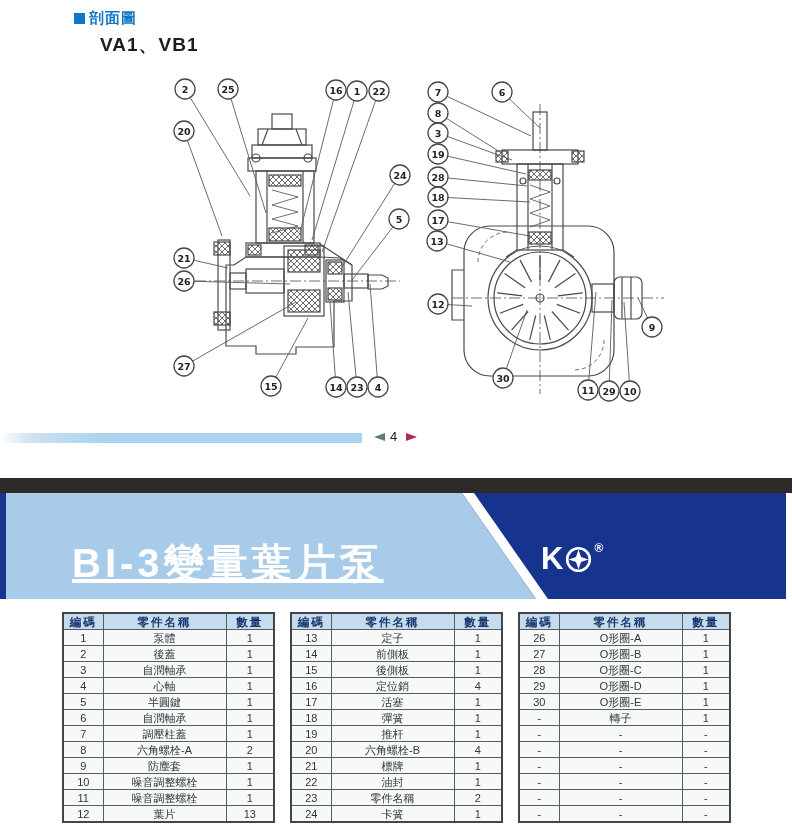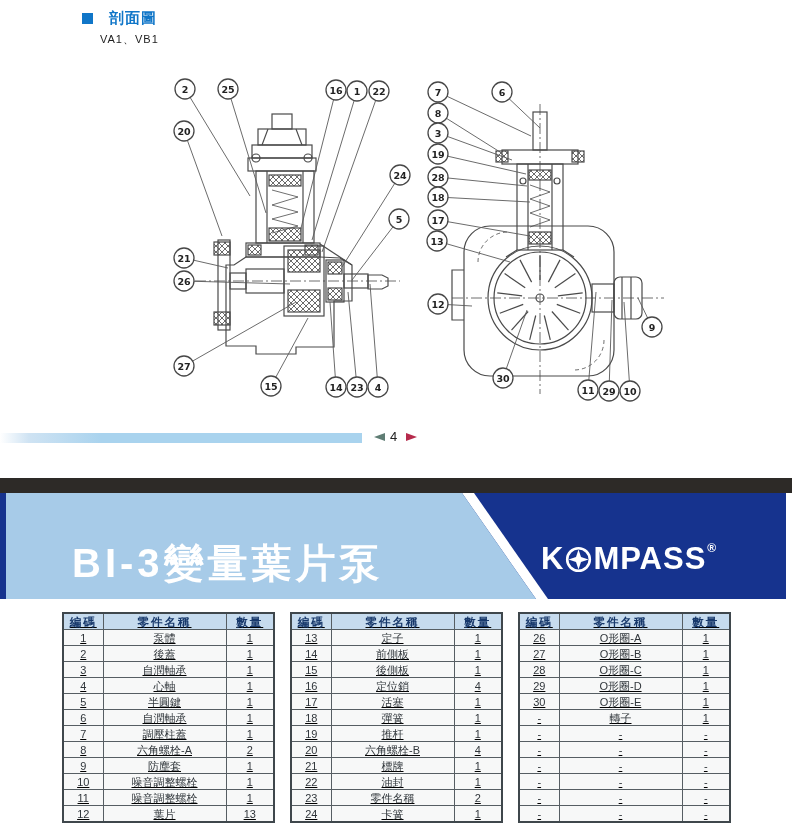--- a/index.html
+++ b/index.html
@@ -1,24 +1,24 @@
 <!DOCTYPE html>
 <html style="--title_blue: #1076c8; --band_light_blue: #a7cbe8; --brand_navy: #16338e; --divider_dark: #2d2a27; --pager_bar_blue: #a9d3ee; --prev_arrow_gray: #5f7d74; --next_arrow_red: #b62a4c; --table_header_bg: #c6dbee; --table_header_text: #17386b; --line_color: #4a4a4a;"><head>
 <meta charset="utf-8">
 <style>
   html,body{margin:0;padding:0;}
   body{
     width:792px;height:828px;position:relative;background:#ffffff;
     font-family:"Liberation Sans","DejaVu Sans",sans-serif;overflow:hidden;
   }
   
-  .sec-title{position:absolute;left:82px;top:9px;display:flex;align-items:center;gap:16px;}
+  .sec-title{position:absolute;left:74px;top:9px;display:flex;align-items:center;gap:4px;}
   .bullet{width:11px;height:11px;background:var(--title_blue,#1076c8);}
   .sec-title-text{font-size:15px;font-weight:bold;color:var(--title_blue,#1076c8);letter-spacing:1px;}
-  .sub-title{position:absolute;left:100px;top:32px;font-size:11px;font-weight:normal;color:#1d1d1d;letter-spacing:1px;}
+  .sub-title{position:absolute;left:100px;top:32px;font-size:19px;font-weight:bold;color:#1d1d1d;letter-spacing:1px;}
 
   
   svg.figure{position:absolute;left:0;top:0;}
   .outline rect,.outline path,.outline circle,.outline polyline,.outline line{
     stroke:var(--line_color,#4a4a4a);fill:none;stroke-width:1.2;}
   .outline .thin{stroke-width:0.8;}
   .outline .hatch{fill:url(#hatchp);}
   .dashdot{stroke-dasharray:11 3 2 3 !important;stroke-width:0.8 !important;}
   .dash{stroke-dasharray:4 3 !important;stroke-width:0.8 !important;}
   .leader{stroke:#5a5a5a;stroke-width:0.9;fill:none;}
@@ -38,29 +38,29 @@
 
   
   .divider{position:absolute;left:0;top:478px;width:792px;height:15px;background:var(--divider_dark,#2d2a27);}
   .band{position:absolute;left:0;top:493px;width:792px;height:106px;background:#ffffff;}
   .band-navy{position:absolute;left:0;top:0;width:786px;height:106px;background:var(--brand_navy,#16338e);}
   .band-stripe{position:absolute;left:0;top:0;width:792px;height:106px;background:#ffffff;
     clip-path:polygon(462px 0,474px 0,548px 106px,536px 106px);}
   .band-light{position:absolute;left:0;top:0;width:792px;height:106px;background:var(--band_light_blue,#a7cbe8);
     clip-path:polygon(6px 0,462px 0,536px 106px,6px 106px);}
   .band-title{position:absolute;left:72px;top:536px;font-size:40px;font-weight:bold;color:#ffffff;
-    letter-spacing:4px;white-space:nowrap;}
+    letter-spacing:4px;white-space:nowrap;text-decoration:underline;}
   .brand{position:absolute;left:541px;top:541px;color:#ffffff;font-weight:bold;font-size:31px;
     letter-spacing:1px;display:flex;align-items:center;white-space:nowrap;}
   .brand svg{margin:0 1px;display:block;}
   .brand sup{font-size:12px;font-weight:bold;position:relative;top:-11px;left:1px;}
 
   
   table.pt{position:absolute;top:612px;width:213px;border-collapse:collapse;table-layout:fixed;
-    border:2px solid #3f474c;background:#f7f8f8;text-decoration:underline;}
+    border:2px solid #3f474c;background:#f7f8f8;}
   table.pt th,table.pt td{border:1px solid #565e63;padding:0;height:15px;line-height:14px;
     text-align:center;overflow:hidden;white-space:nowrap;}
   table.pt th{background:var(--table_header_bg,#c6dbee);color:var(--table_header_text,#17386b);
     font-size:11.5px;font-weight:bold;letter-spacing:2px;}
   table.pt td{font-size:11px;color:#30363b;}
 </style>
 </head>
 <body>
 
 <div class="sec-title">
@@ -266,21 +266,20 @@
   <div class="band-stripe"></div>
   <div class="band-light"></div>
 </div>
 <span class="band-title">BI-3變量葉片泵</span>
 <div class="brand">
   <span>K</span>
   <svg width="27" height="27" viewBox="0 0 27 27">
     <circle cx="13.5" cy="13.5" r="11.3" fill="none" stroke="#ffffff" stroke-width="2.6"></circle>
     <path d="M13.5 3.5 L16 11 L23.5 13.5 L16 16 L13.5 23.5 L11 16 L3.5 13.5 L11 11 Z" fill="#ffffff"></path>
   </svg>
-  <span>MPASS</span>
   <sup>®</sup>
 </div>
 
 <table class="pt" style="left:62px">
     <colgroup>
       <col style="width: 40px;">
       <col style="width: 123px;">
       <col style="width: 48px;">
     </colgroup>
     <thead>

